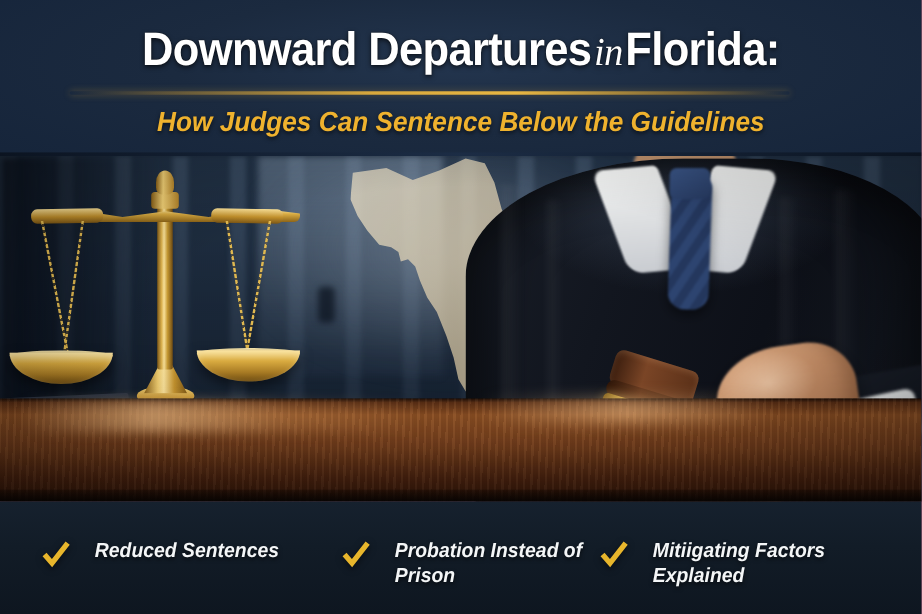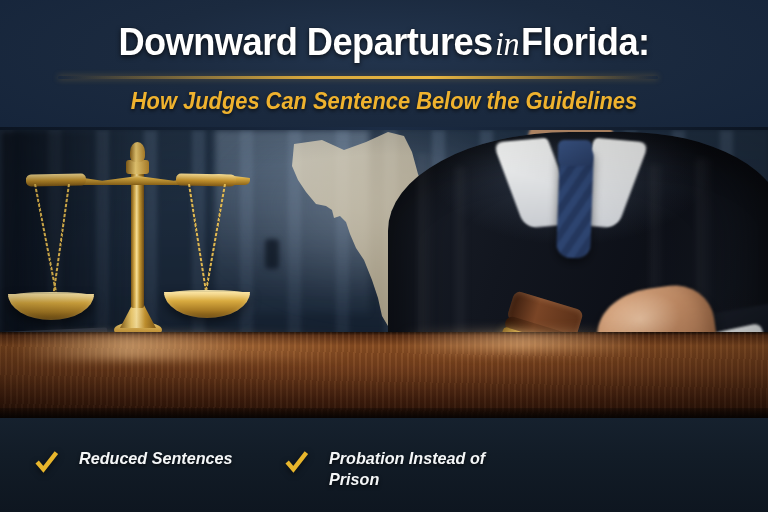--- a/index.html
+++ b/index.html
@@ -618,17 +618,23 @@
         <div class="feat-text">Reduced Sentences</div>
       </div>
 
       <div class="feat feat-2">
         <svg class="check" viewBox="0 0 24 24">
           <path d="M3 12.5 L9 19.5 L21.5 3.5" fill="none" stroke="currentColor" stroke-width="4.2" stroke-linecap="butt" stroke-linejoin="miter"></path>
         </svg>
         <div class="feat-text">Probation Instead of Prison</div>
       </div>
 
+      <div class="feat feat-3">
+        <svg class="check" viewBox="0 0 24 24">
+          <path d="M3 12.5 L9 19.5 L21.5 3.5" fill="none" stroke="currentColor" stroke-width="4.2" stroke-linecap="butt" stroke-linejoin="miter"></path>
+        </svg>
+        <div class="feat-text">Mitiigating Factors Explained</div>
+      </div>
 
     </div>
   </div>
 
 </div>
 
 </body></html>

